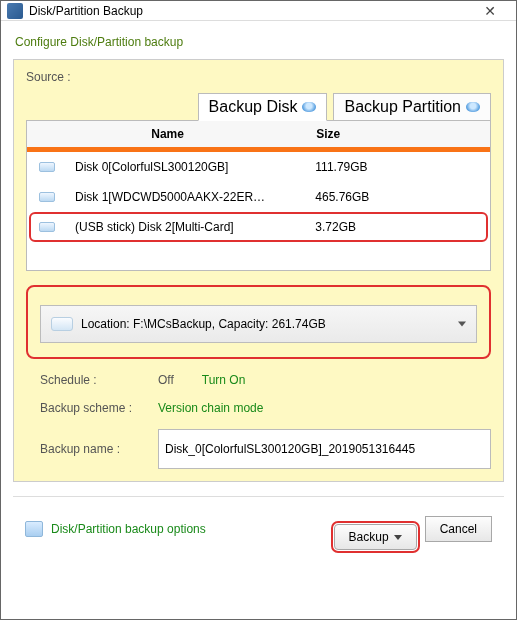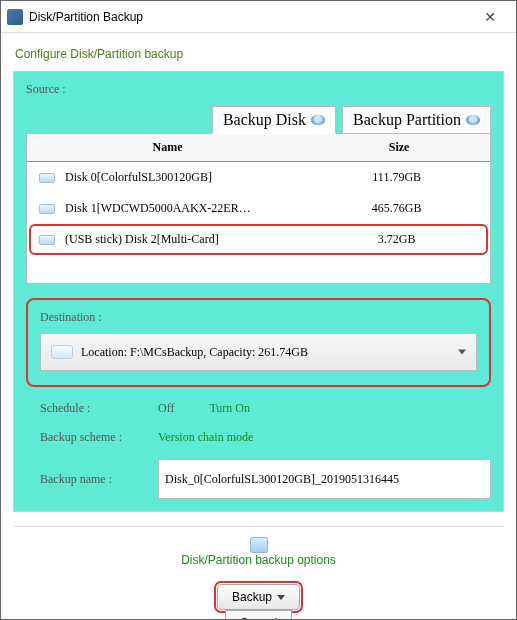--- a/index.html
+++ b/index.html
@@ -9,21 +9,21 @@
     font-size: 12px;
     background: #fff;
     width: 517px;
     height: 620px;
     overflow: hidden;
     border: 1px solid #666;
   }
   .titlebar {
     display: flex;
     align-items: center;
-    height: 32px;
+    height: 20px;
     padding: 0 6px;
     background: #fff;
     border-bottom: 1px solid #ddd;
   }
   .titlebar .ticon {
     width: 16px; height: 16px;
     background: linear-gradient(135deg,#4a7ab0,#2a5a90);
     border-radius: 2px;
     margin-right: 6px;
     display: inline-block;
@@ -34,22 +34,21 @@
     font-size: 14px; color: #444;
     cursor: default;
   }
   .content {
     padding: 10px 12px 0 12px;
   }
   .subtitle { color: #4d7c0f; margin: 4px 0 10px 2px; }
   .pane {
     border: 1px solid #ccc;
     padding: 10px 12px 12px 12px;
-    background: #5eead4;
-    font-family: Liberation Serif, serif;
+    background: #fef9c3;
   }
   .label { color: #555; }
   .tabs {
     display: flex;
     justify-content: flex-end;
     gap: 6px;
     margin: 8px 0 0 0;
     position: relative;
     z-index: 2;
   }
@@ -74,40 +73,40 @@
     border-radius: 50%/60%;
     display: inline-block;
   }
   .grid {
     border: 1px solid #bbb;
     background: #fff;
   }
   .ghead {
     display: flex;
     background: #f7f7f7;
-    border-bottom: 1px solid #f97316;
+    border-bottom: 5px solid #f97316;
     font-weight: 600;
   }
   .ghead > div, .grow > div {
     padding: 6px 8px;
   }
   .cname { flex: 1.6; text-align: center;}
-  .csize { flex: 1; text-align: center;}
+  .csize { flex: 1; }
   .gbody { padding-bottom: 28px; }
   .grow {
     display: flex;
     align-items: center;
     border: 2px solid transparent;
     border-radius: 6px;
     margin: 0 2px;
   }
   .grow.hilite {
     border: 2.5px solid #e03030;
   }
-  .grow .cname { text-align: left; display:flex; align-items:center; gap:10px;}
+  .grow .cname { text-align: left; display:flex; align-items:center; gap:20px;}
   .diskglyph {
     width: 16px; height: 10px;
     background: linear-gradient(#eef6ff,#bcd9f2);
     border: 1px solid #9cc0df;
     border-radius: 2px;
     display: inline-block;
     flex-shrink: 0;
   }
   .sect-dest {
     border: 2.5px solid #e03030;
@@ -141,34 +140,34 @@
     border-top: 5px solid #555;
   }
   .formrow {
     display: flex;
     align-items: center;
     margin-top: 14px;
     gap: 8px;
   }
   .formrow .flabel { width: 110px; color: #555; margin-left: 14px; }
   .green { color: #1a8a1a; }
-  .offtxt { color: #555; margin-right: 27px;}
+  .offtxt { color: #555; margin-right: 20px;}
   .bn-input {
     flex: 1;
     border: 1px solid #bbb;
     height: 40px;
     padding: 12px 6px;
     font-family: inherit;
     font-size: 12px;
   }
   .footer {
     display: flex;
     align-items: center;
     padding: 10px 12px;
-    flex-direction: column;
+    gap: 8px;
   }
   .footer .opt-icon {
     width: 18px; height: 16px;
     background: linear-gradient(#d9ecff,#a9cef0);
     border: 1px solid #8fb7da;
     border-radius: 2px;
   }
   .footer .opt-link { color: #1a8a1a; flex: 1; }
   .btn {
     background: linear-gradient(#fdfdfd,#e7e7e7);
@@ -248,21 +247,20 @@
           <div class="cname">
               <span class="diskglyph"></span>
               <span>(USB stick) Disk 2[Multi-Card]</span>
             </div>
           <div class="csize">3.72GB</div>
         </div>
       </div>
     </div>
 
     <div class="sect-dest">
-      <div class="label">Destination :</div>
       <div class="dest-dd">
         <span class="dicon2"></span>
         <span>Location: F:\MCsBackup, Capacity: 261.74GB</span>
         <span class="caret"></span>
       </div>
     </div>
 
     <div class="formrow">
       <span class="flabel">Schedule :</span>
       <span class="offtxt">Off</span>

